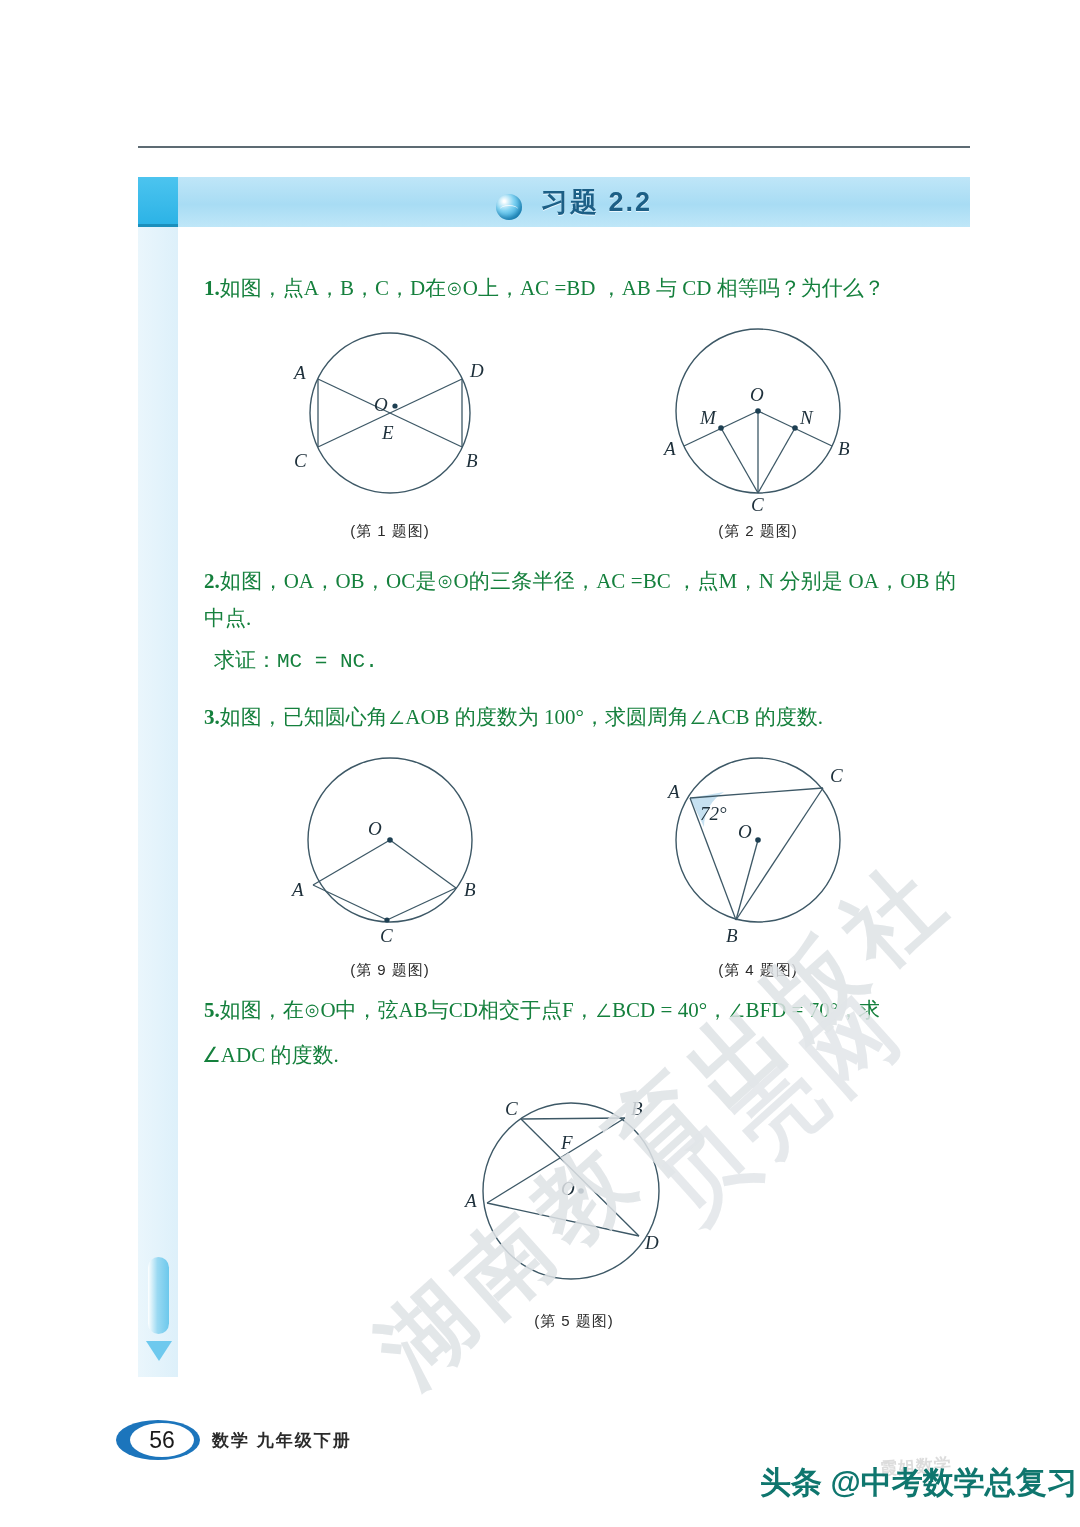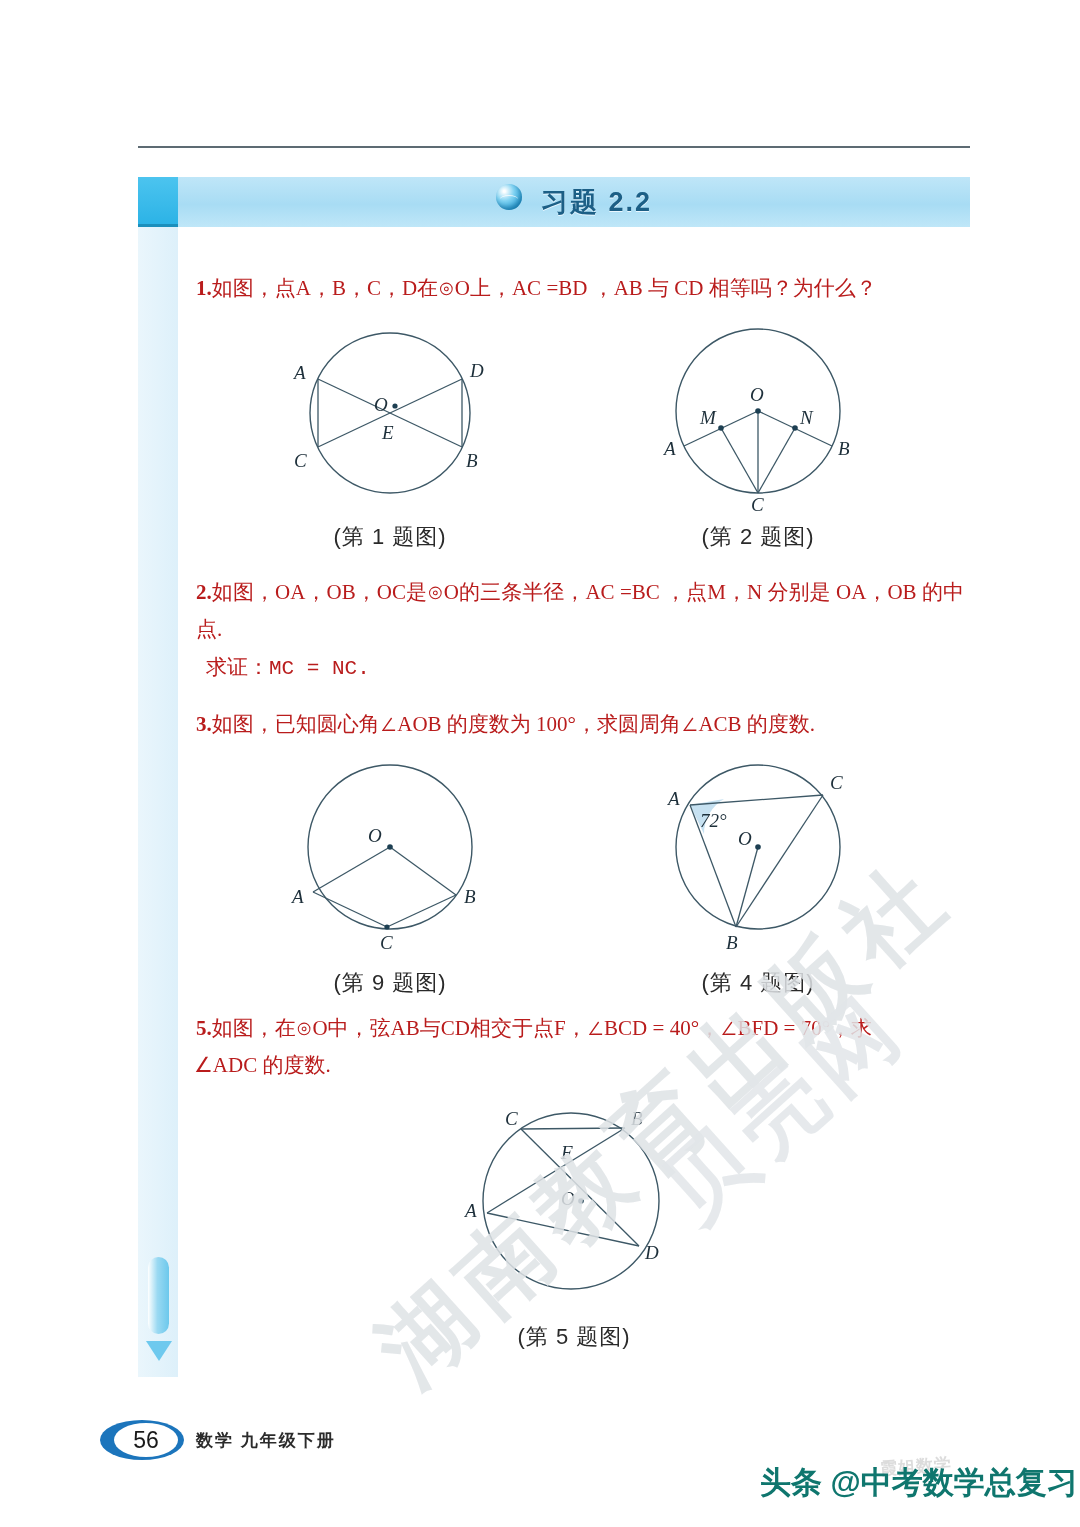--- a/index.html
+++ b/index.html
@@ -58,21 +58,21 @@
     z-index:4;
   }
 
   
   .banner{
     position:absolute; left:178px; top:177px; width:792px; height:50px;
     background:linear-gradient(to bottom,#bfe6f8,#a8dcf4 55%,#bfe7f8);
     display:flex; align-items:center; justify-content:center;
     z-index:4;
   }
-  .banner-inner{display:flex; align-items:flex-start; gap:19px;}
+  .banner-inner{display:flex; align-items:flex-end; gap:19px;}
   .globe{
     width:26px;height:26px;border-radius:50%;
     background:radial-gradient(circle at 32% 28%,#ffffff 4%,#7fd2f2 38%,#2da3d8 75%,#1b7fae 100%);
     box-shadow:inset -2px -3px 4px rgba(0,60,100,.35);
     position:relative;
   }
   .globe:after{
     content:"";position:absolute;left:4px;top:11px;width:18px;height:7px;
     border-top:1.5px solid rgba(255,255,255,.75);border-radius:50%;
   }
@@ -95,48 +95,48 @@
     background:radial-gradient(circle at 34% 30%,#7fd8f8,#1fa9e0 70%,#1489bd);
     color:#ffffff;font-family:"Liberation Sans",sans-serif;font-weight:700;
     font-size:18px;line-height:27px;text-align:center;vertical-align:-6px;
   }
   .group-label{
     font-family:"Liberation Sans",sans-serif;font-size:21px;color:#2ba8dd;
     font-weight:700;margin-left:8px;letter-spacing:1px;
   }
 
   .qtext{
-    font-size:21px; color:#b91c1c; line-height:1.75;
-    margin:0; padding:0 6px 0 18px; text-align:justify;
+    font-size:21px; color:#15803d; line-height:1.75;
+    margin:8px; padding:0 6px 0 18px; text-align:justify;
   }
   .qtext .num{ font-weight:700; }
 
   .q1{ margin-top:40px; }
   .q2{ margin-top:22px; }
   .q2b{ margin-top:4px; padding-left:28px;font-family:Liberation Mono, monospace; }
   .q3{ margin-top:18px; }
   .q45{ margin-top:22px; }
   .q5{ margin-top:12px; }
 
   .figrow{ display:flex; justify-content:center; gap:128px; margin-top:14px; }
   .fig{ text-align:center; }
   .figcap{
     font-family:"Liberation Sans",sans-serif;
-    font-size:22px; color:#2a2a2a; margin-top:2px; letter-spacing:1px;
+    font-size:15px; color:#2a2a2a; margin-top:2px; letter-spacing:1px;
   }
   .figsingle{ display:flex; justify-content:center; margin-top:18px; }
 
   svg text{ font-family:"Liberation Serif",serif; font-style:italic; font-size:19px; fill:#1d2f3a;}
   svg .cl{ fill:none; stroke:#3d5866; stroke-width:1.4;}
   svg .ch{ fill:none; stroke:#3d5866; stroke-width:1.3;}
   svg .dot{ fill:#1d3f52;}
 
   
   .footer{
-    position:absolute; left:100px; top:1420px; display:flex; align-items:center; gap:12px;
+    position:absolute; left:116px; top:1420px; display:flex; align-items:center; gap:12px;
     z-index:4;
   }
   .pagenum-wrap{position:relative;width:84px;height:40px;}
   .pagenum-oval{
     position:absolute;left:0;top:0;width:84px;height:40px;border-radius:50%;
     background:#1c75bc;
   }
   .pagenum-inner{
     position:absolute;left:14px;top:3px;width:64px;height:34px;border-radius:50%;
     background:#ffffff;

